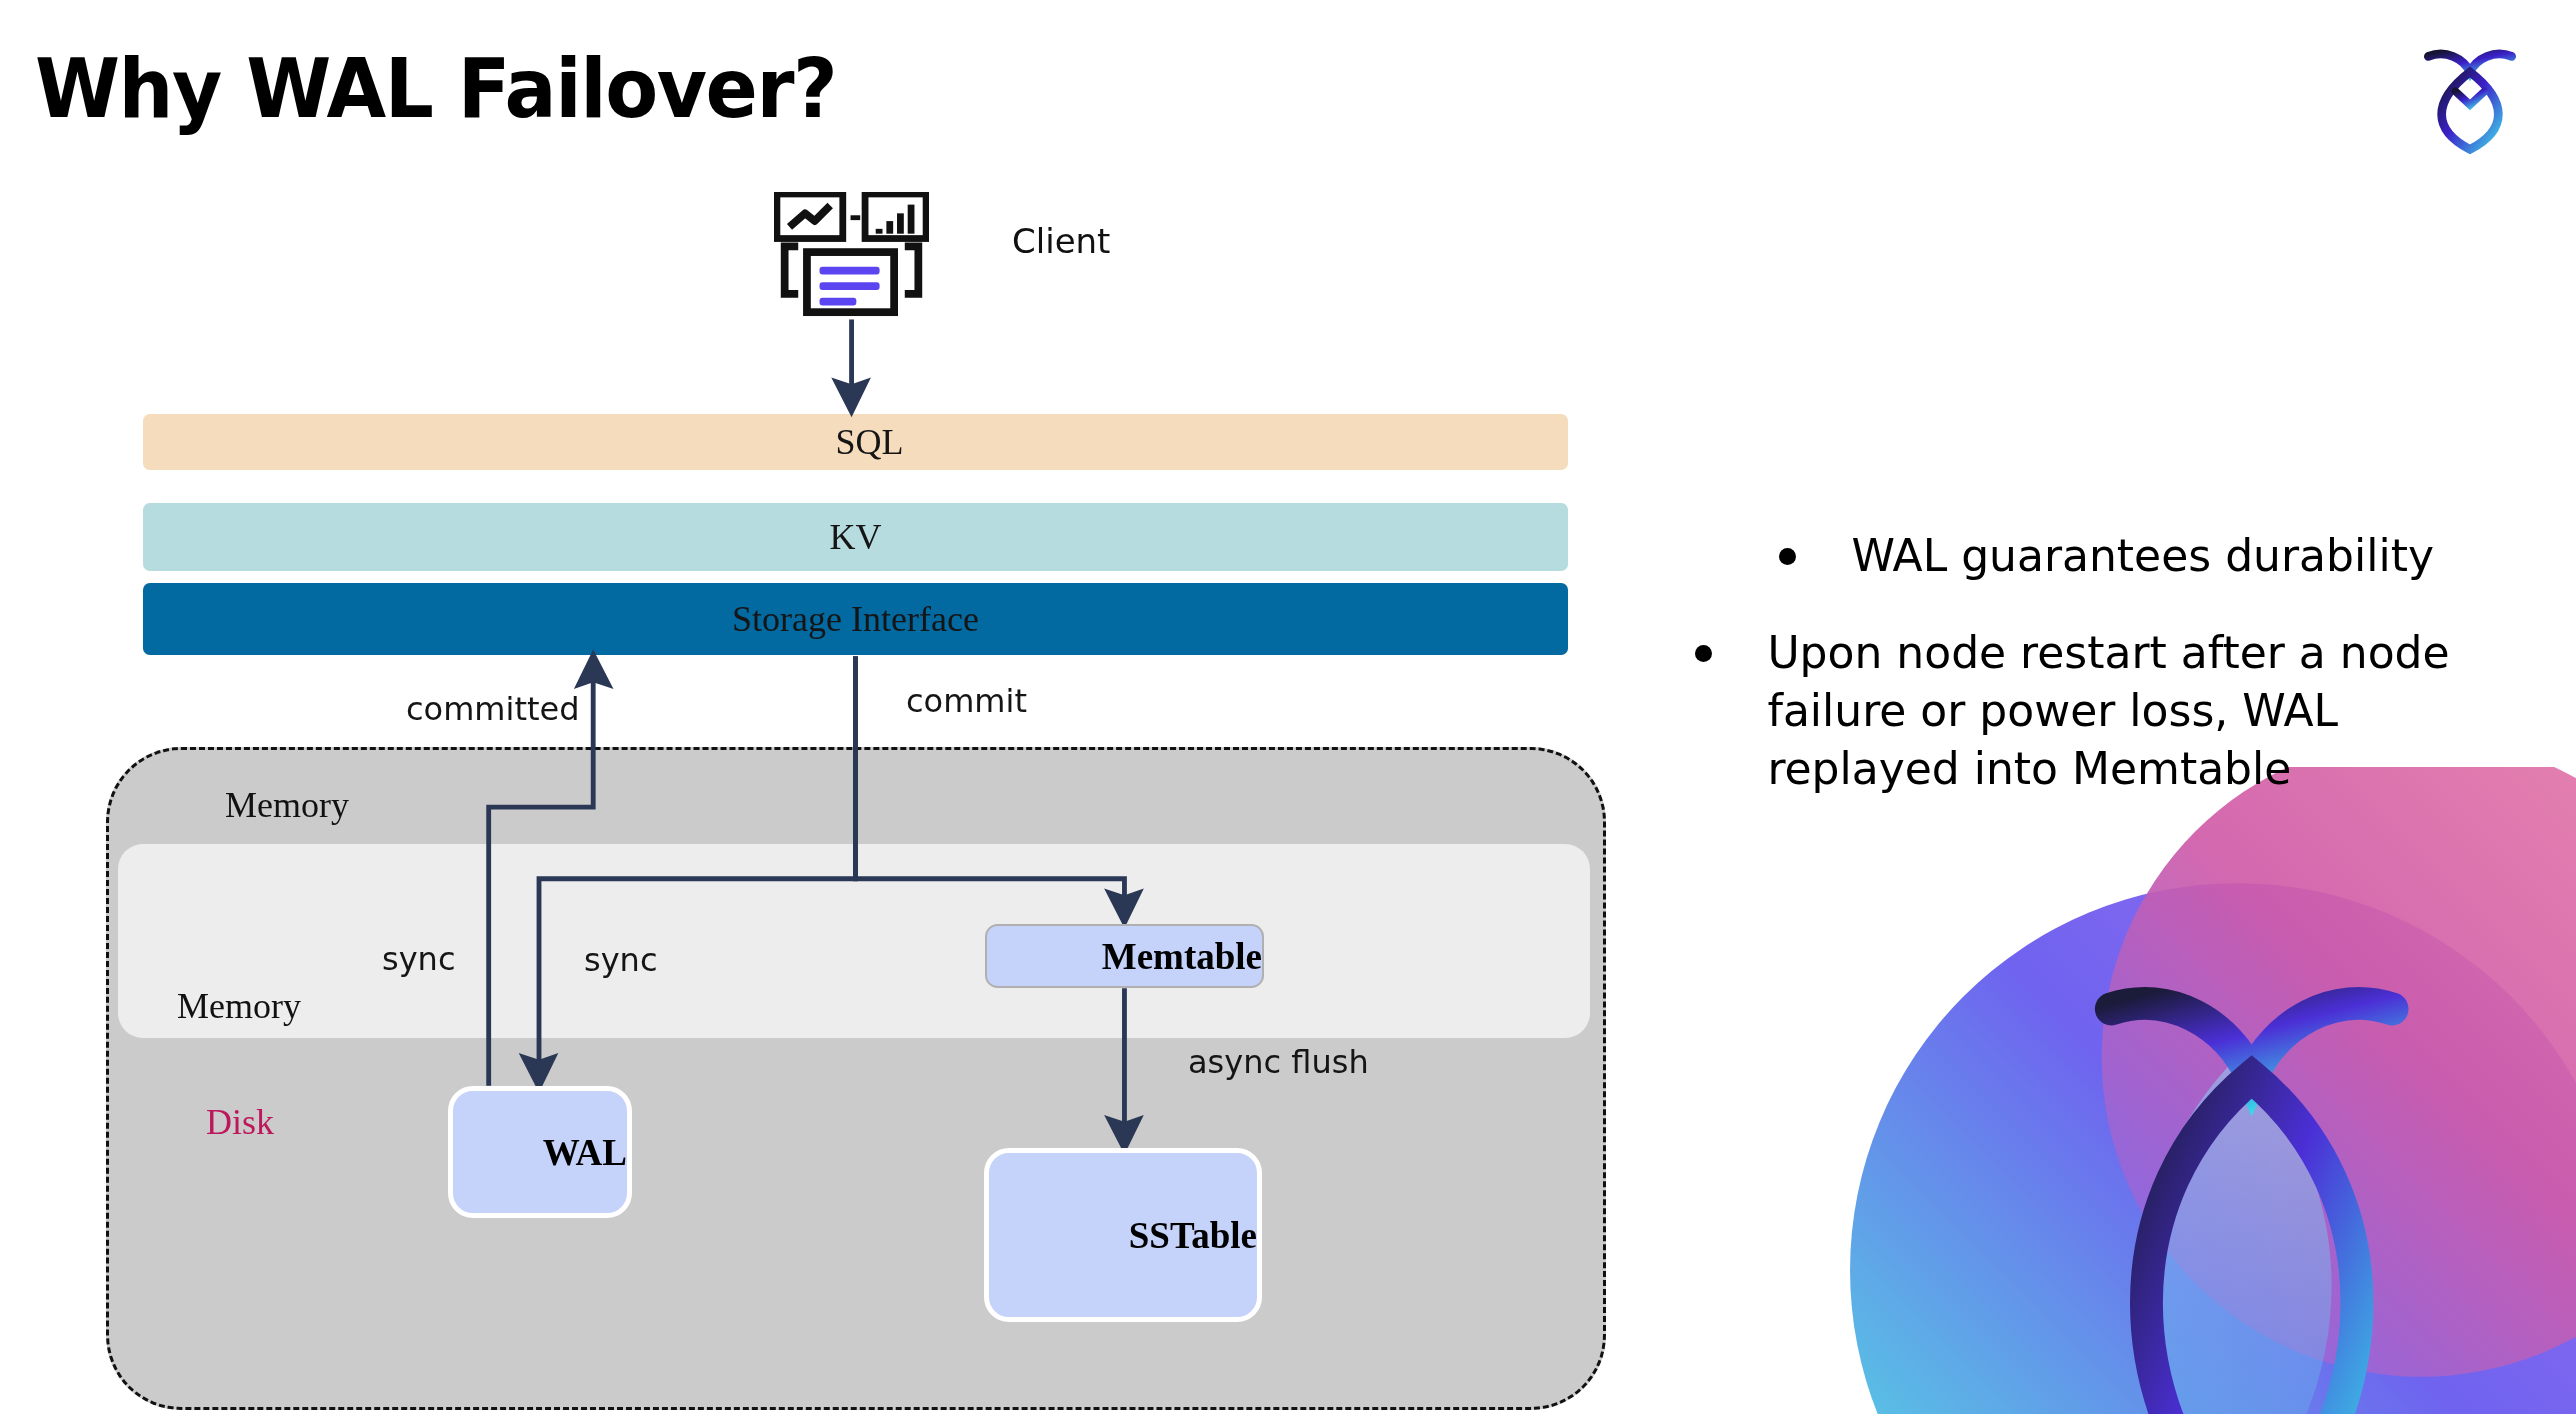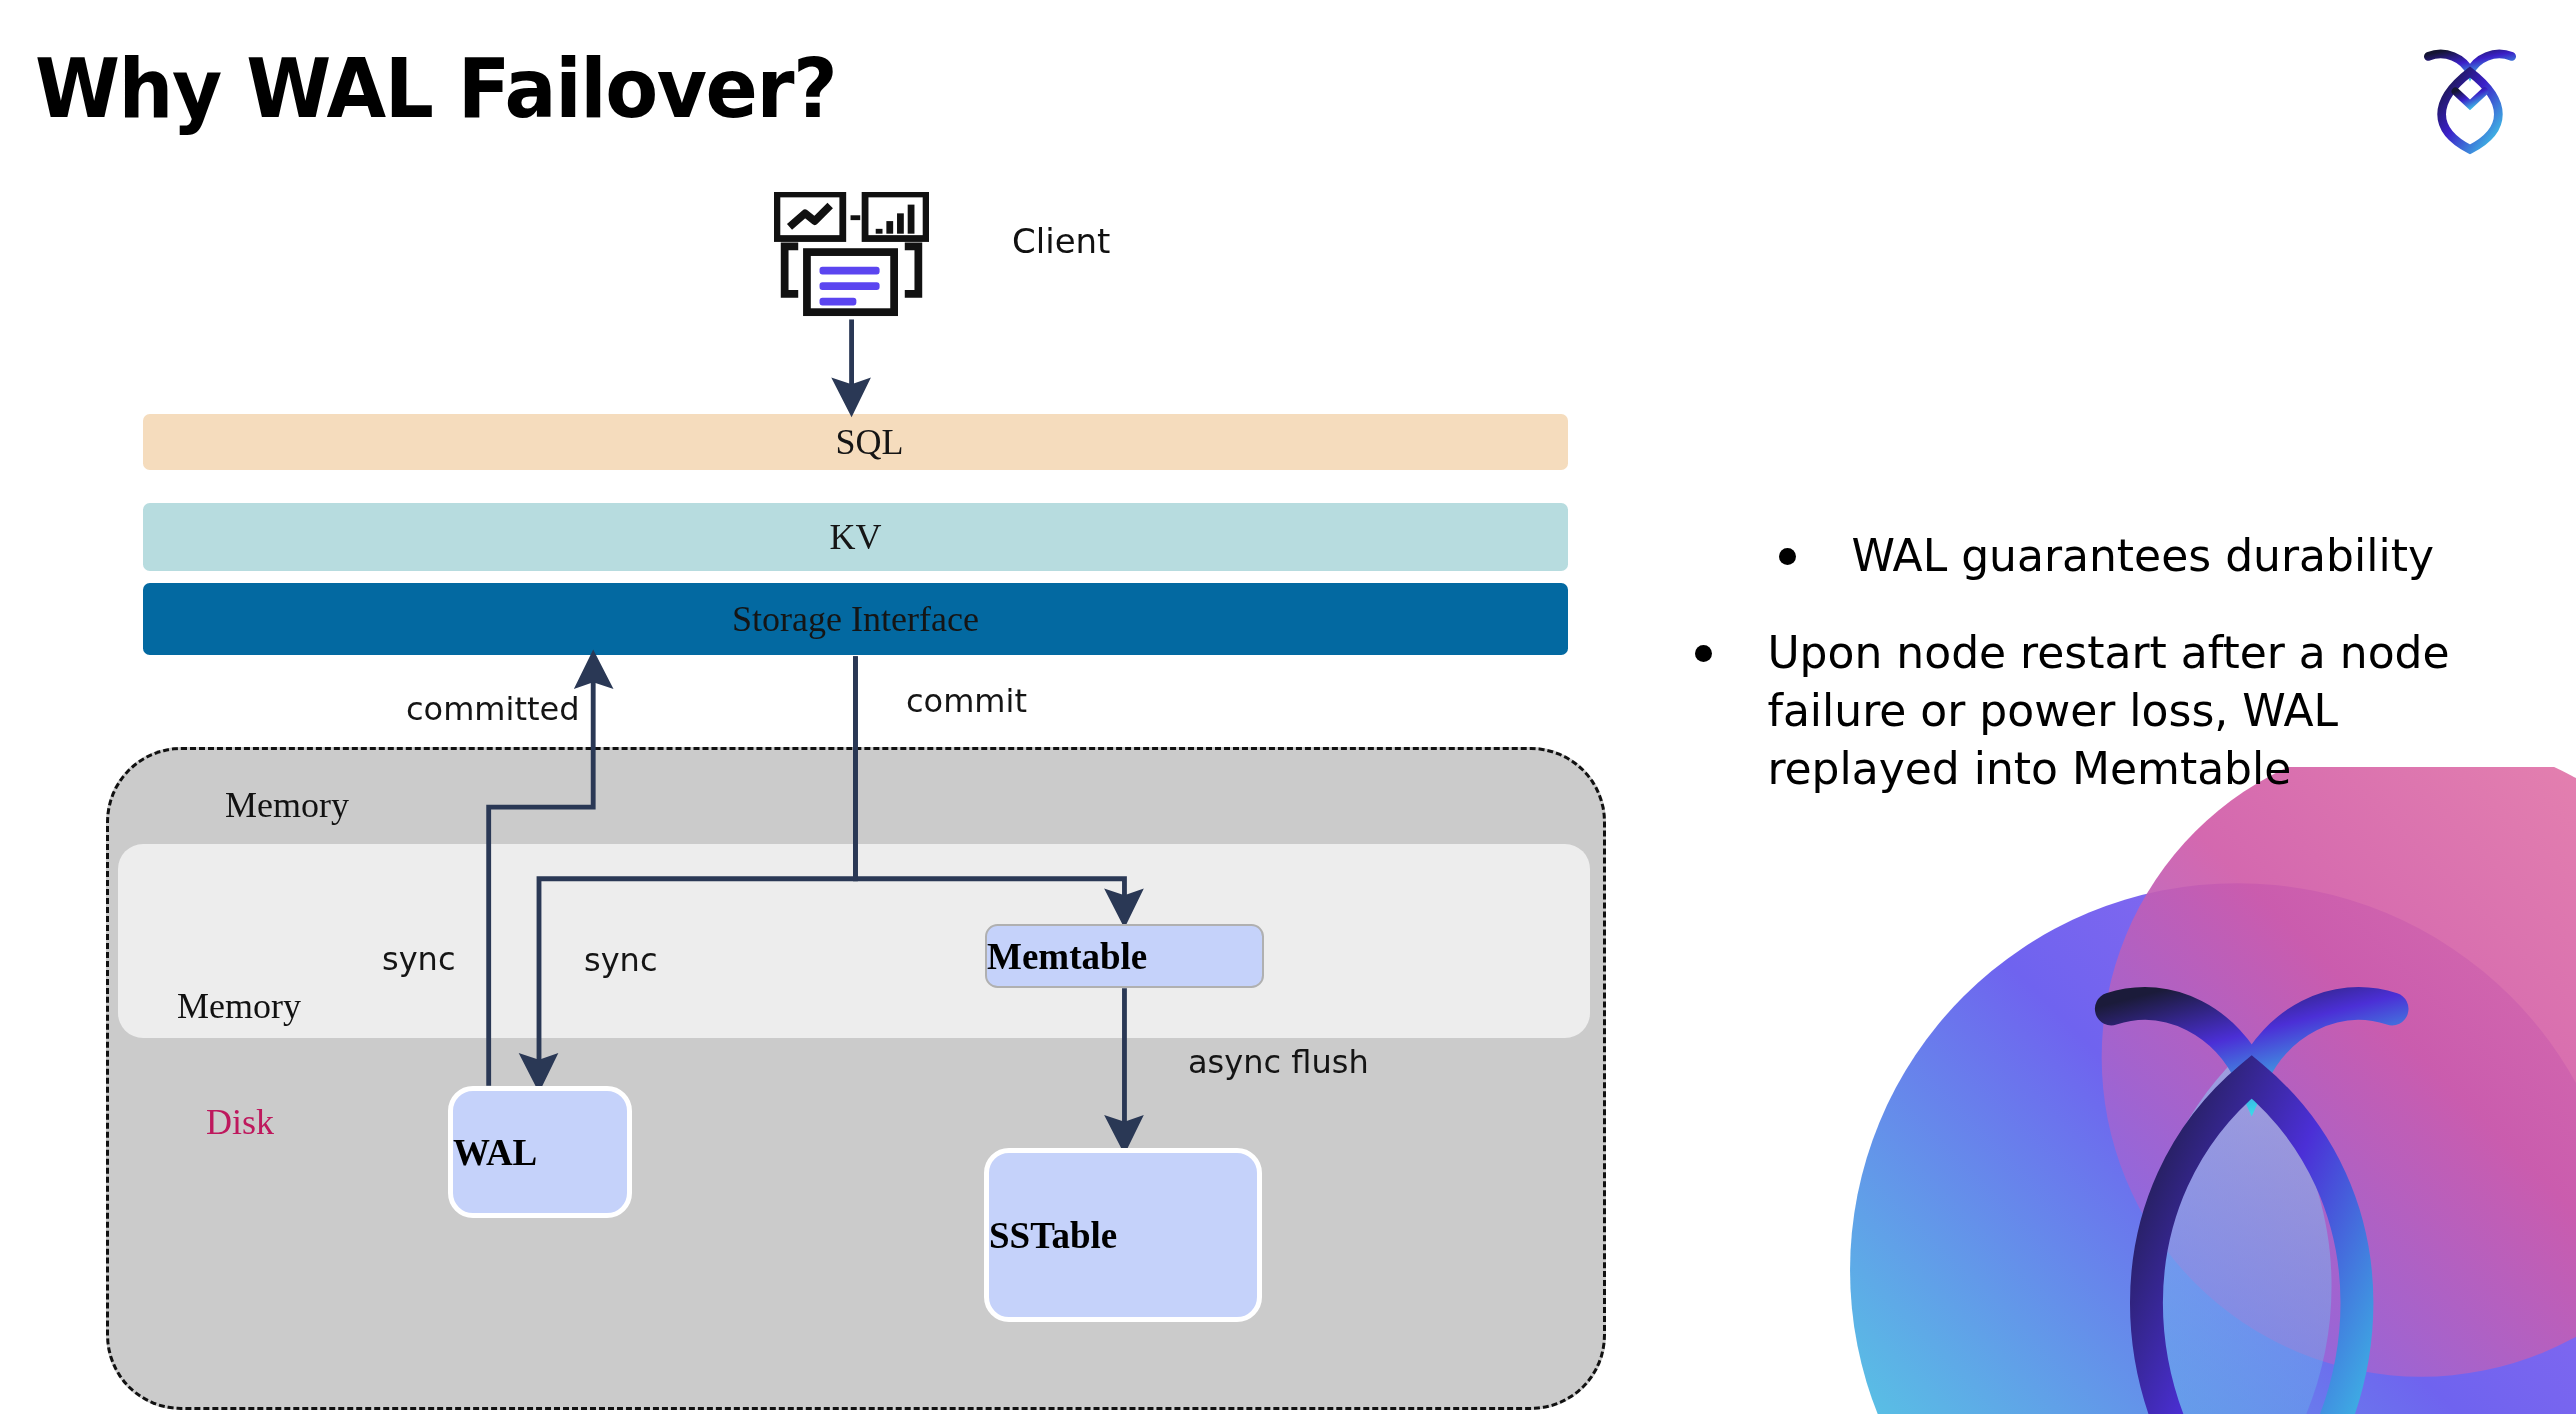--- a/index.html
+++ b/index.html
@@ -117,21 +117,21 @@
     font-size: 36px;
     color: #be185d;
   }
 
   
   .node-box {
     position: absolute;
     background: #c5d2fa;
     display: flex;
     align-items: center;
-    justify-content: flex-start;
+    justify-content: flex-end;
     font-family: "Liberation Serif", serif;
     font-weight: bold;
     font-size: 37px;
     color: #000000;
   }
   #node-memtable {
     left: 985px; top: 924px;
     width: 279px; height: 64px;
     border: 2.9px solid #b0b0b0;
     border-radius: 12.6px;

